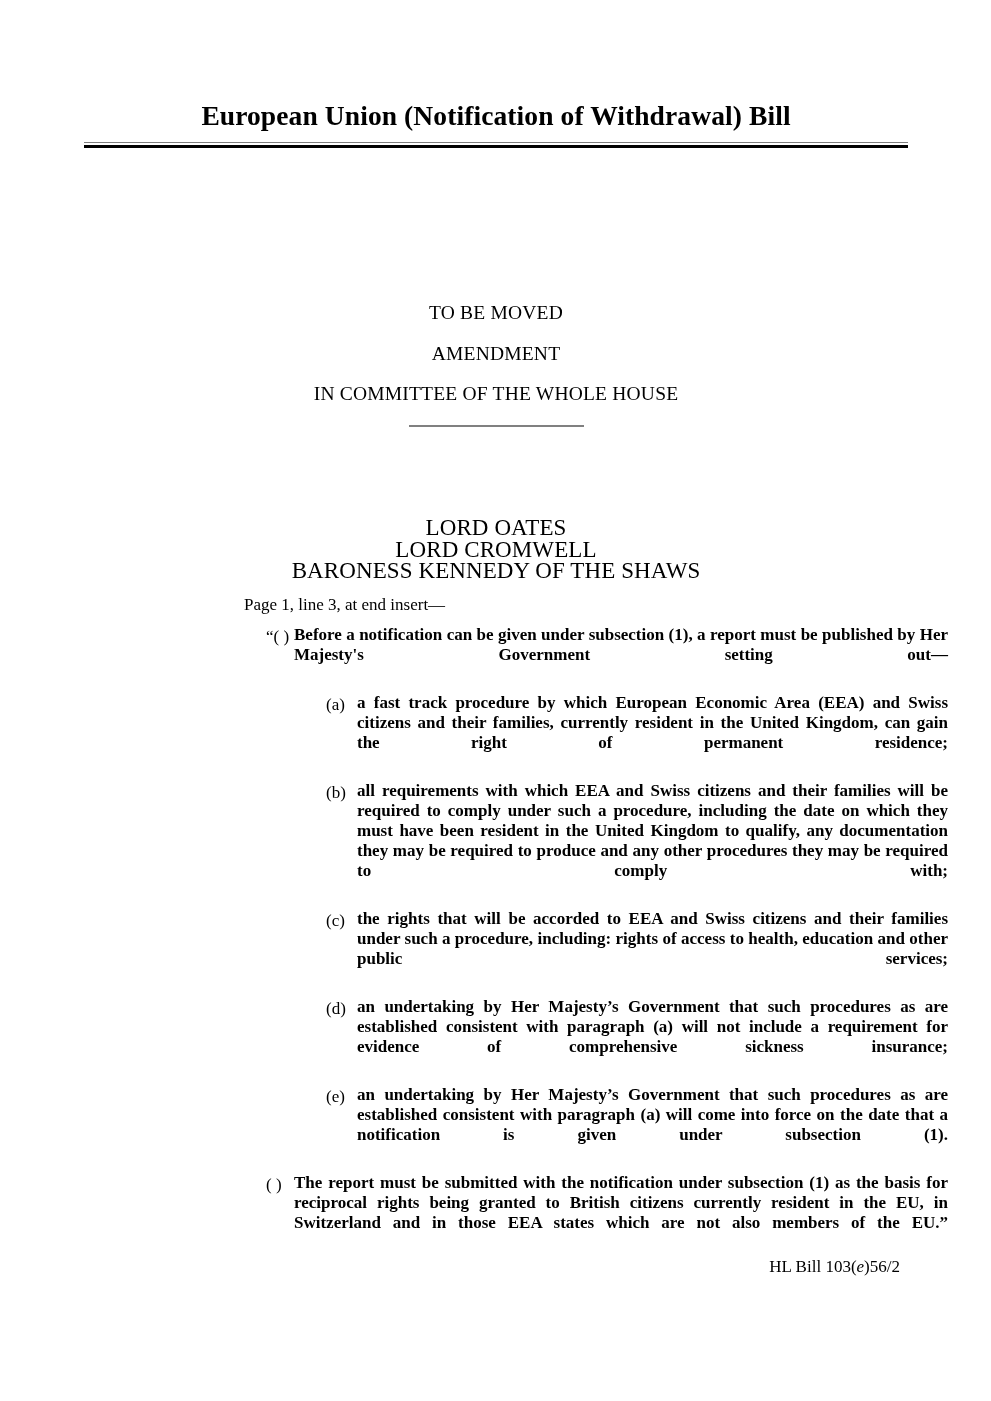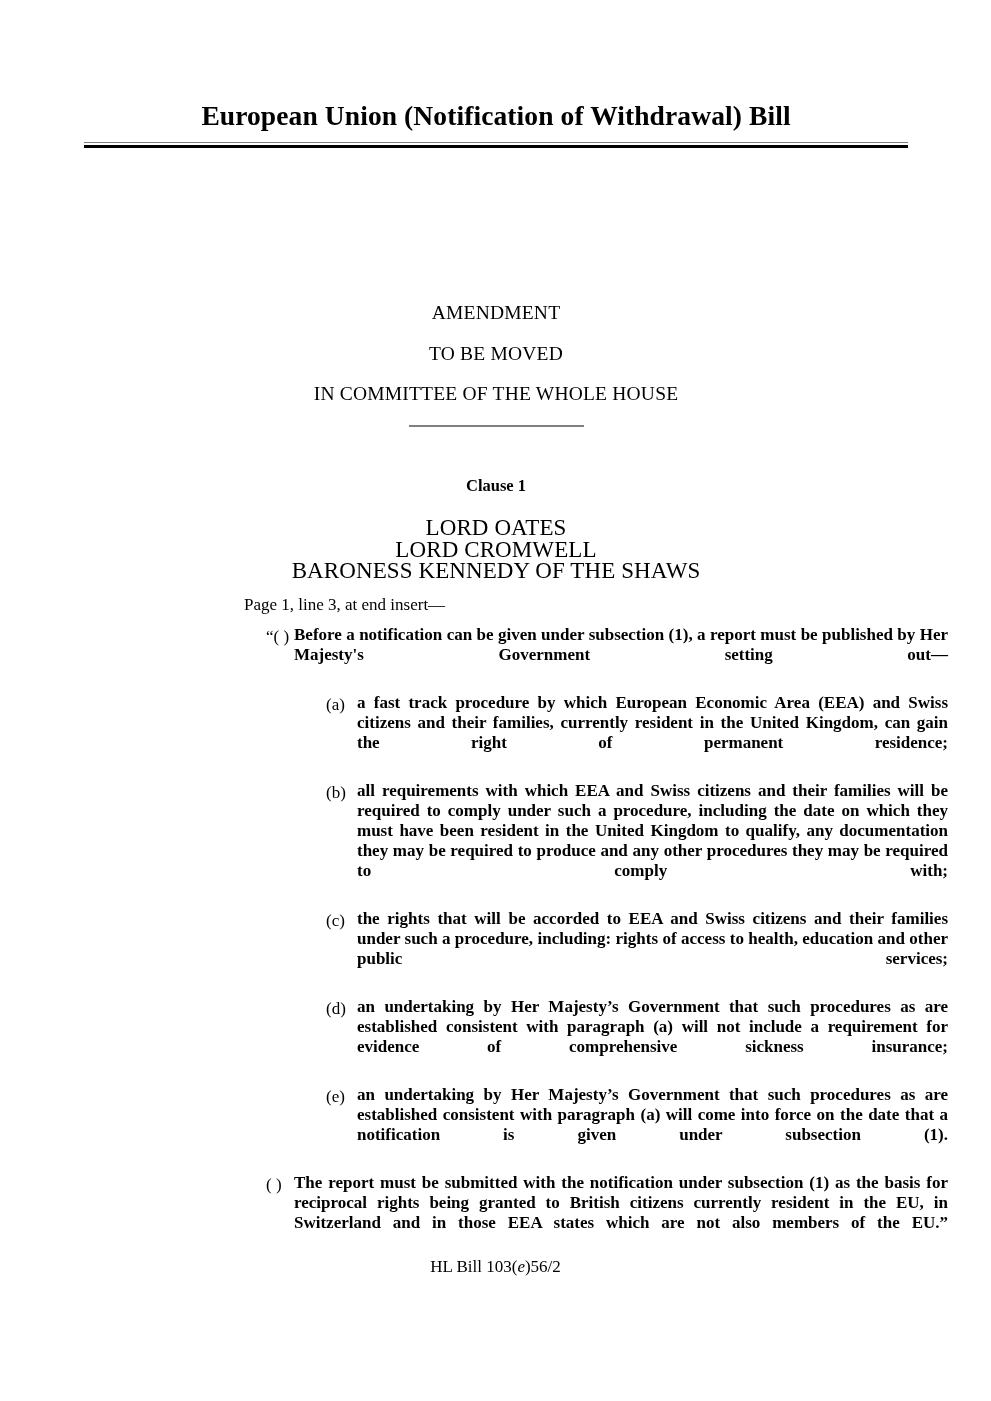--- a/index.html
+++ b/index.html
@@ -155,21 +155,21 @@
     width: 100%;
   }
 
   
   .footer {
     position: absolute;
     left: 91px;
     top: 1257px;
     width: 809px;
     display: flex;
-    justify-content: center;
+    justify-content: flex-end;
     align-items: baseline;
     font-size: 17px;
   }
   .footer .ital {
     font-style: italic;
   }
 </style>
 </head>
 <body>
 
@@ -178,29 +178,28 @@
   <div class="title-block">
     <h1 class="bill-title">European Union (Notification of Withdrawal) Bill</h1>
     <div class="rule-double">
       <div class="rule-thin"></div>
       <div class="rule-gap"></div>
       <div class="rule-thick"></div>
     </div>
   </div>
 
   <div class="heading-block">
+    <div class="heading-line">TO BE MOVED</div>
     <div class="heading-line">AMENDMENT</div>
-    <div class="heading-line">TO BE MOVED</div>
     <div class="heading-line">IN COMMITTEE OF THE WHOLE HOUSE</div>
     <div class="short-rule-wrap">
       <div class="short-rule"></div>
     </div>
   </div>
 
-  <div class="clause-heading">Clause 1</div>
 
   <div class="sponsors">
     <div>LORD OATES</div>
     <div>LORD CROMWELL</div>
     <div>BARONESS KENNEDY OF THE SHAWS</div>
   </div>
 
   <div class="amendment-body">
 
     <div class="instruction">Page 1, line 3, at end insert—</div>

